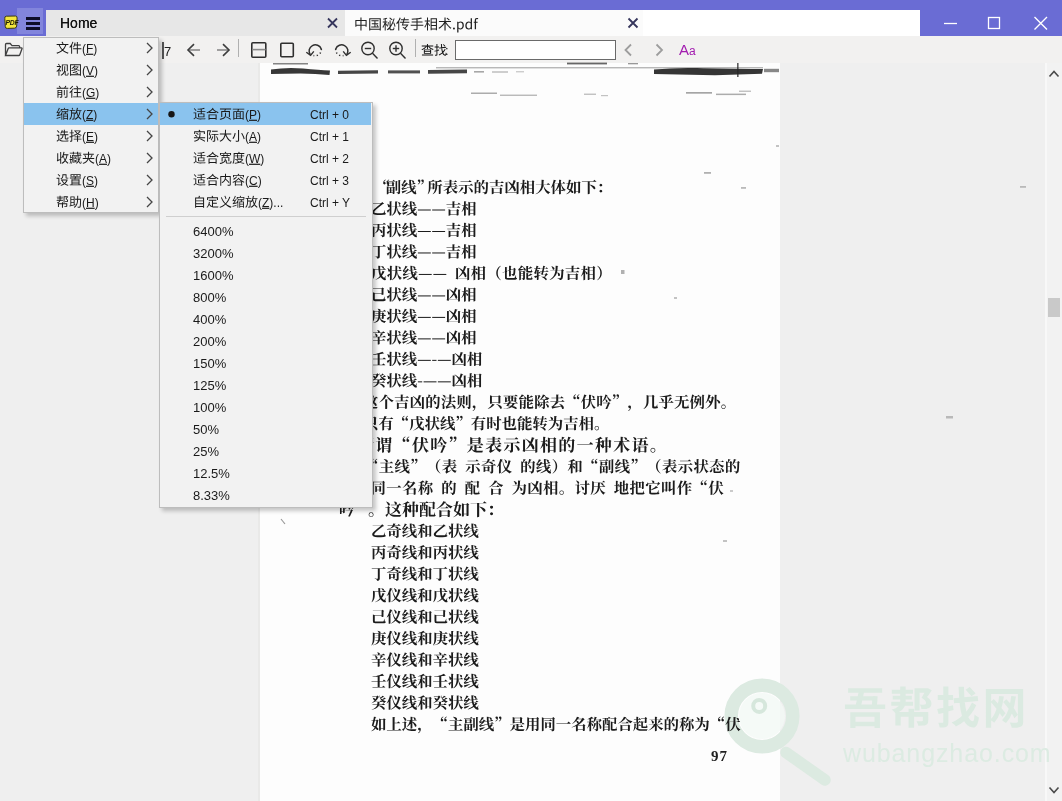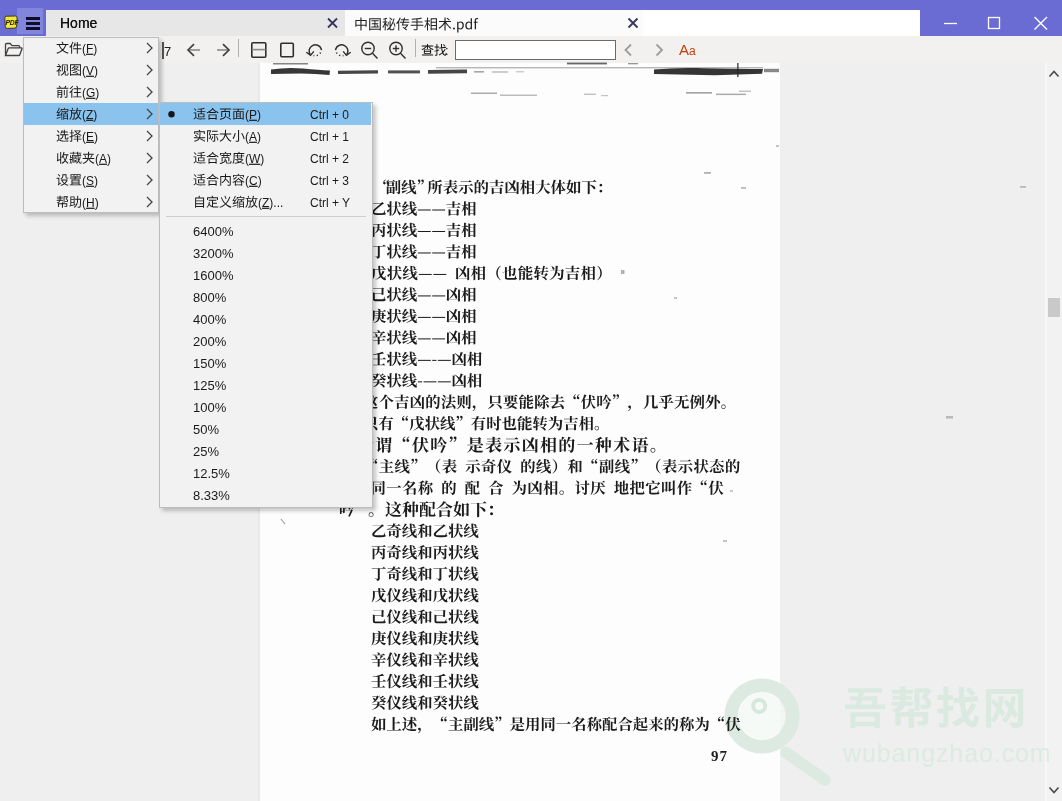--- a/index.html
+++ b/index.html
@@ -83,21 +83,21 @@
     <line x1="146" y1="4.3" x2="146" y2="10.7"></line>
   </g>
 </svg>
 <div class="abs" style="left:415px;top:39px;width:1px;height:18px;background:#b0b0b0;"></div>
 
 <div class="abs" style="left:455px;top:40px;width:159px;height:18px;background:#fff;border:1px solid #6a6a6a;"></div>
 <svg class="abs" style="left:620px;top:43px" width="90" height="14" viewBox="0 0 90 14">
   <path d="M11 1.5 L5.5 7 L11 12.5" fill="none" stroke="#9d9d9d" stroke-width="1.8"></path>
   <path d="M36.5 1.5 L42 7 L36.5 12.5" fill="none" stroke="#9d9d9d" stroke-width="1.8"></path>
 </svg>
-<div class="abs" style="left:679px;top:41px;font-size:15px;color:#c2410c;">A<span style="font-size:12px;">a</span></div>
+<div class="abs" style="left:679px;top:41px;font-size:15px;color:#a21caf;">A<span style="font-size:12px;">a</span></div>
 
 <div class="abs" style="left:0;top:63px;width:1062px;height:738px;background:#efefef;"></div>
 <div class="abs" style="left:258px;top:63px;width:2px;height:738px;background:#e9e9e8;"></div>
 <div class="abs" style="left:260px;top:63px;width:520px;height:738px;background:#fdfdfd;"></div>
 
 <div class="abs" style="left:1045px;top:63px;width:15px;height:738px;background:#f2f2f2;border-left:2px solid #f8f8f8;"></div>
 <div class="abs" style="left:1048px;top:298px;width:12px;height:19px;background:#c9c9c9;"></div>
 <svg class="abs" style="left:1047px;top:68px" width="14" height="12" viewBox="0 0 14 12">
   <path d="M2.5 8.5 L7 3.5 L11.5 8.5" fill="none" stroke="#4a4a4a" stroke-width="1.6"></path>
 </svg>

